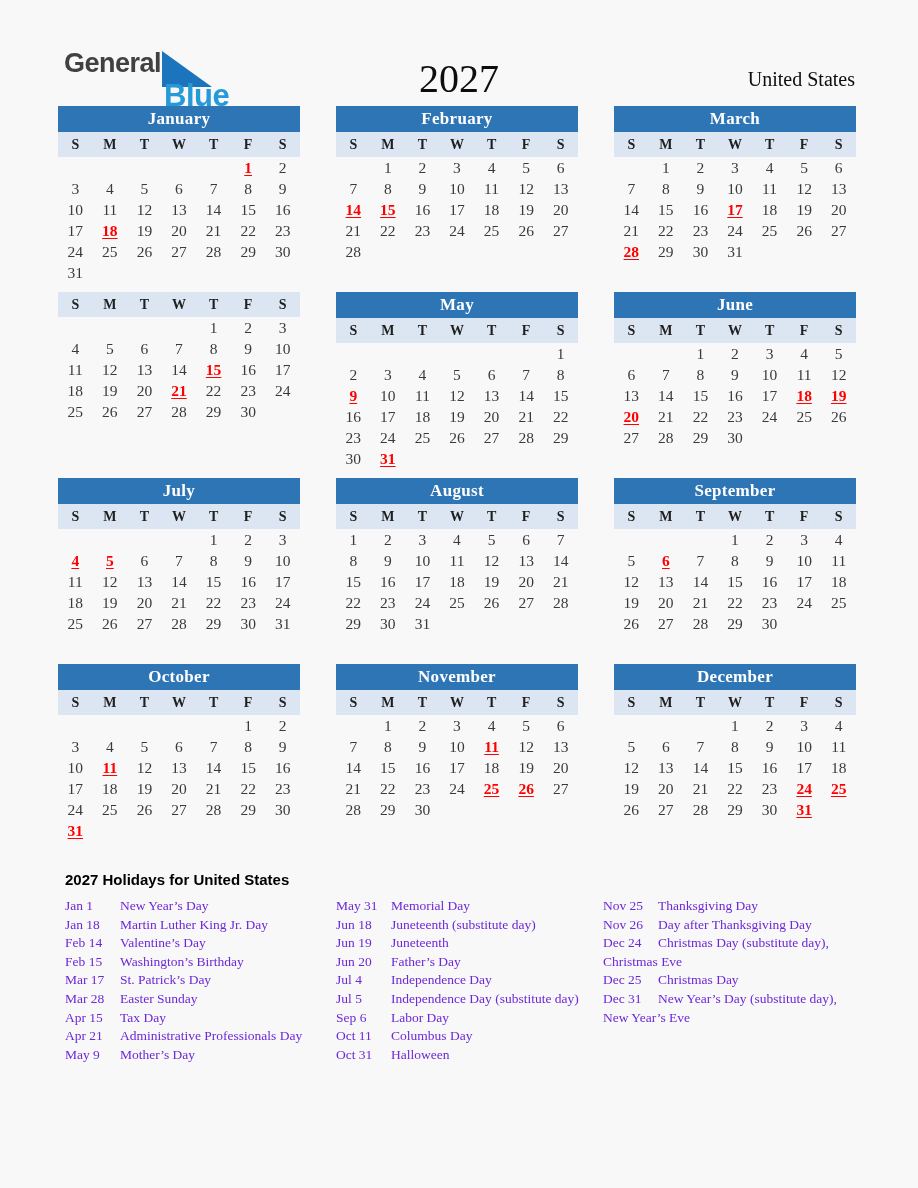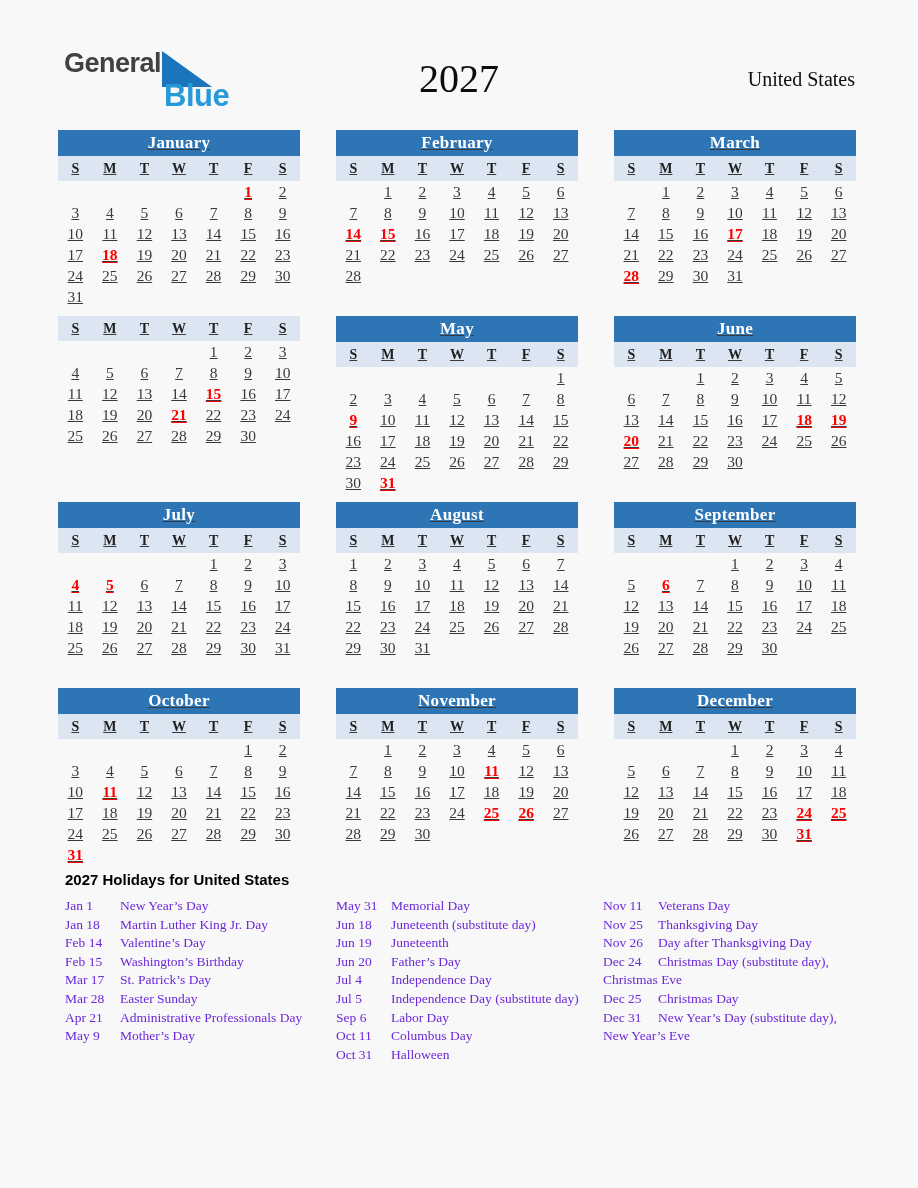--- a/index.html
+++ b/index.html
@@ -31,23 +31,23 @@
     position:absolute; left:0; top:55px; width:918px;
     text-align:center; font-size:40px; color:#0d0d0d;
   }
   .country-title {
     position:absolute; right:63px; top:68px;
     font-size:20px; color:#0d0d0d;
   }
 
   
   .months {
-    position:absolute; left:58px; top:130px; width:798px;
+    position:absolute; left:58px; top:106px; width:798px;
     display:grid; grid-template-columns:repeat(3,242px);
-    column-gap:36px; row-gap:9px; grid-auto-rows:177px;text-decoration:underline;
+    column-gap:36px; row-gap:9px; grid-auto-rows:177px;
   }
   .month { width:242px; height:177px; }
   .month-title {
     height:26px; line-height:26px; text-align:center;
     background: var(--accent-blue, #2E75B6);
     color:#ffffff; font-weight:bold; font-size:17px; letter-spacing:0.3px;
   }
   .weekday-row {
     height:25px; background: var(--weekday-bg, #DCE6F2);
     display:grid; grid-template-columns:repeat(7,1fr);
@@ -678,36 +678,36 @@
 <div class="holidays">
   <div class="holidays-title">2027 Holidays for United States</div>
   <div class="holiday-columns">
     <div class="holiday-col">
         <div class="holiday-item"><span class="hdate">Jan 1</span><span>New Year’s Day</span></div>
         <div class="holiday-item"><span class="hdate">Jan 18</span><span>Martin Luther King Jr. Day</span></div>
         <div class="holiday-item"><span class="hdate">Feb 14</span><span>Valentine’s Day</span></div>
         <div class="holiday-item"><span class="hdate">Feb 15</span><span>Washington’s Birthday</span></div>
         <div class="holiday-item"><span class="hdate">Mar 17</span><span>St. Patrick’s Day</span></div>
         <div class="holiday-item"><span class="hdate">Mar 28</span><span>Easter Sunday</span></div>
+        <div class="holiday-item"><span class="hdate">Apr 15</span><span>Tax Day</span></div>
         <div class="holiday-item"><span class="hdate">Apr 21</span><span>Administrative Professionals Day</span></div>
         <div class="holiday-item"><span class="hdate">May 9</span><span>Mother’s Day</span></div>
       </div>
     <div class="holiday-col">
         <div class="holiday-item"><span class="hdate">May 31</span><span>Memorial Day</span></div>
         <div class="holiday-item"><span class="hdate">Jun 18</span><span>Juneteenth (substitute day)</span></div>
         <div class="holiday-item"><span class="hdate">Jun 19</span><span>Juneteenth</span></div>
         <div class="holiday-item"><span class="hdate">Jun 20</span><span>Father’s Day</span></div>
         <div class="holiday-item"><span class="hdate">Jul 4</span><span>Independence Day</span></div>
         <div class="holiday-item"><span class="hdate">Jul 5</span><span>Independence Day (substitute day)</span></div>
         <div class="holiday-item"><span class="hdate">Sep 6</span><span>Labor Day</span></div>
         <div class="holiday-item"><span class="hdate">Oct 11</span><span>Columbus Day</span></div>
         <div class="holiday-item"><span class="hdate">Oct 31</span><span>Halloween</span></div>
       </div>
     <div class="holiday-col">
-        <div class="holiday-item"><span class="hdate">Nov 11</span><span>Veterans Day</span></div>
         <div class="holiday-item"><span class="hdate">Nov 25</span><span>Thanksgiving Day</span></div>
         <div class="holiday-item"><span class="hdate">Nov 26</span><span>Day after Thanksgiving Day</span></div>
         <div class="holiday-item"><span class="hdate">Dec 24</span><span>Christmas Day (substitute day), Christmas Eve</span></div>
         <div class="holiday-item"><span class="hdate">Dec 25</span><span>Christmas Day</span></div>
         <div class="holiday-item"><span class="hdate">Dec 31</span><span>New Year’s Day (substitute day), New Year’s Eve</span></div>
       </div>
   </div>
 </div>
 
 </body></html>

